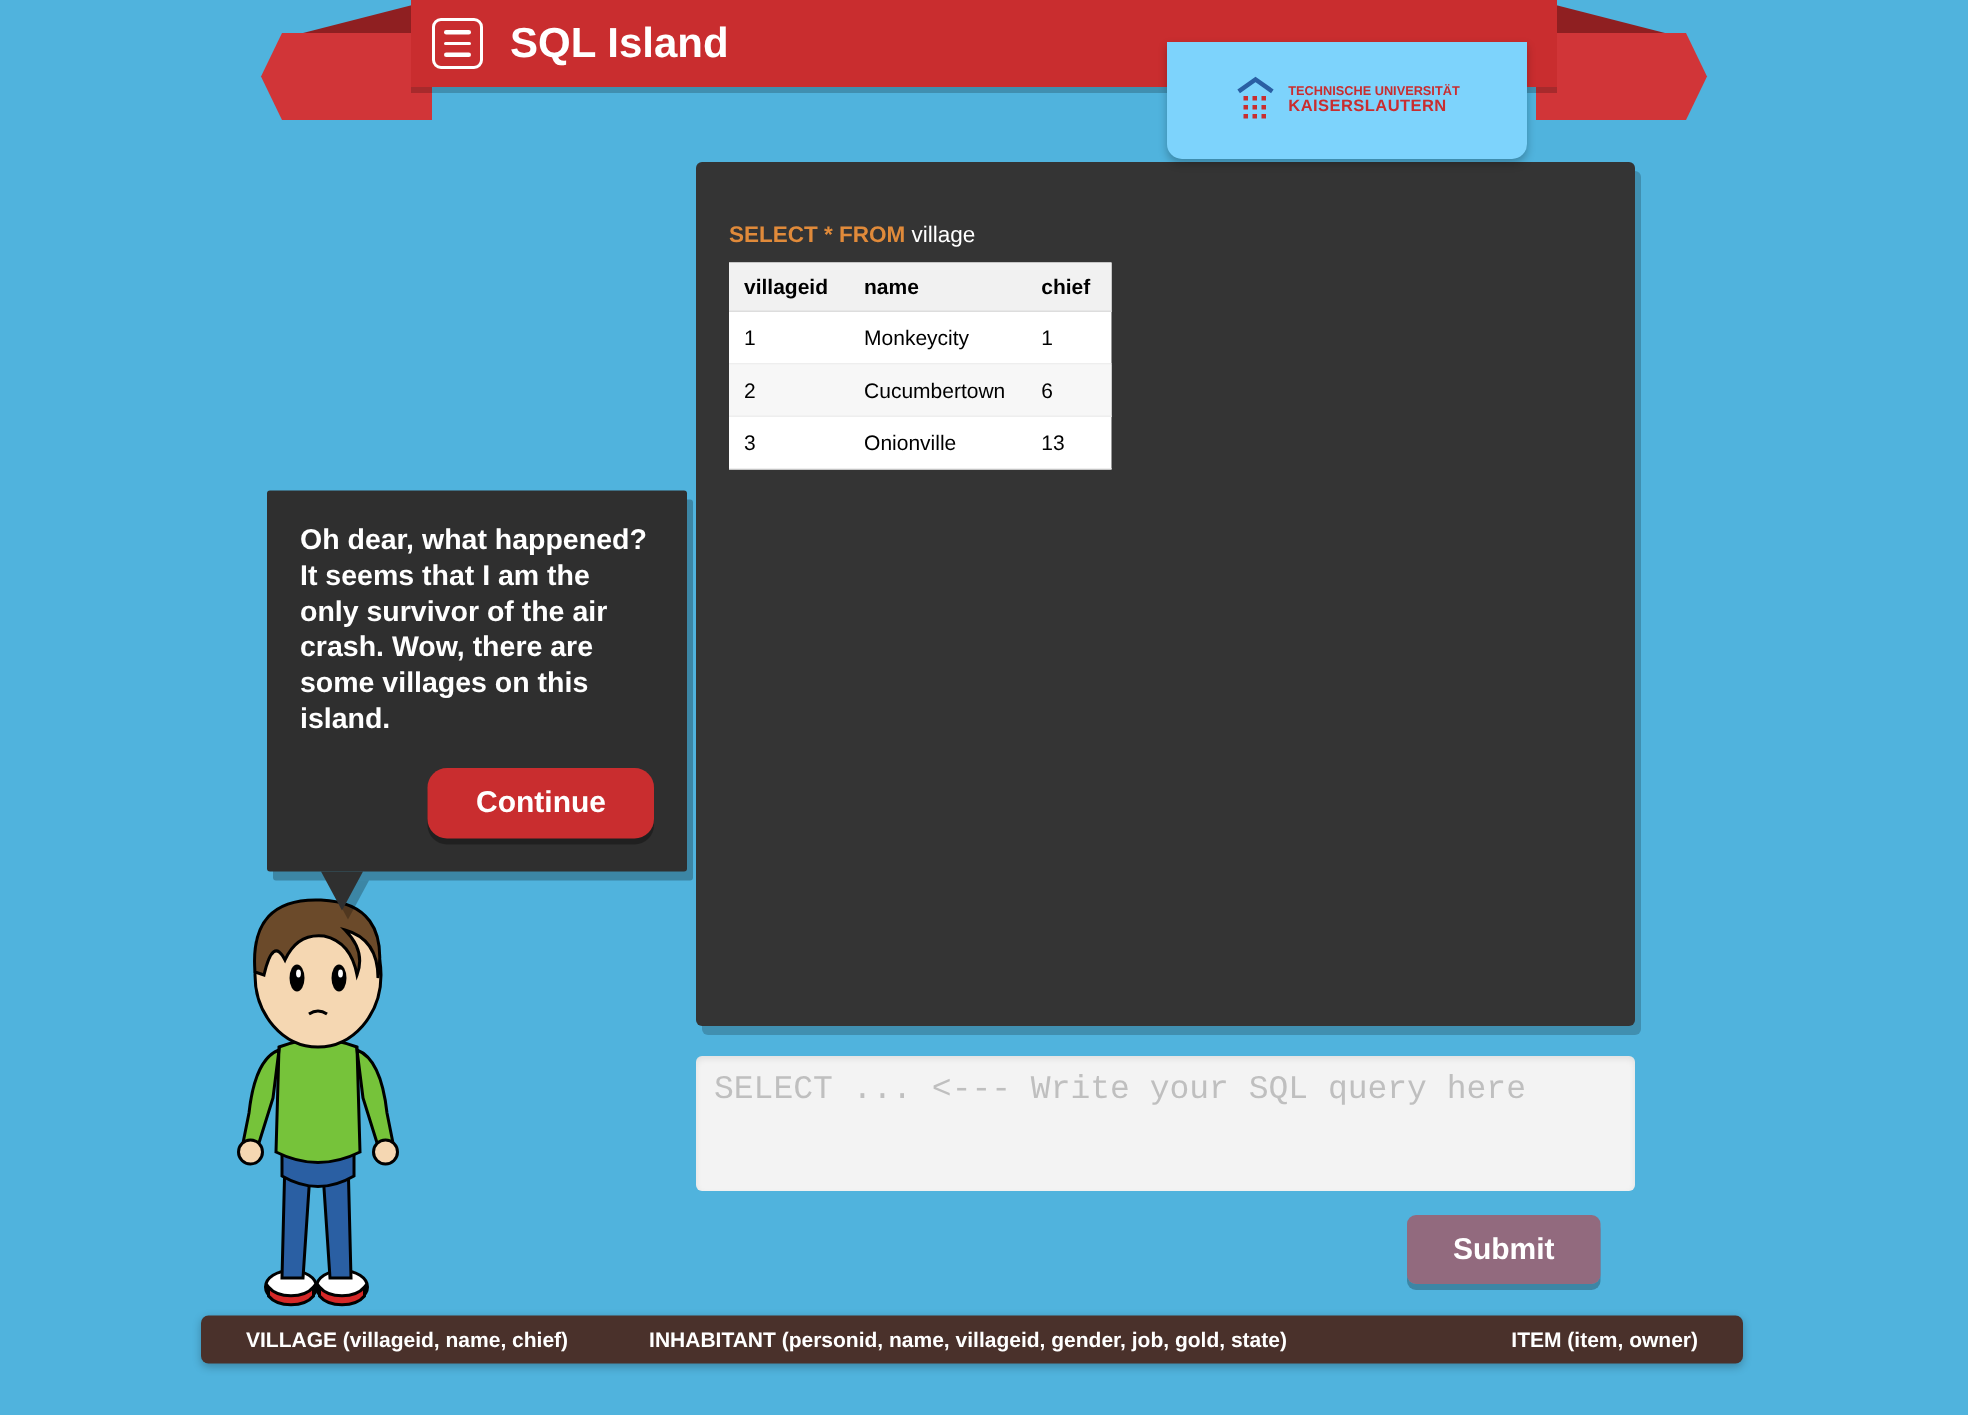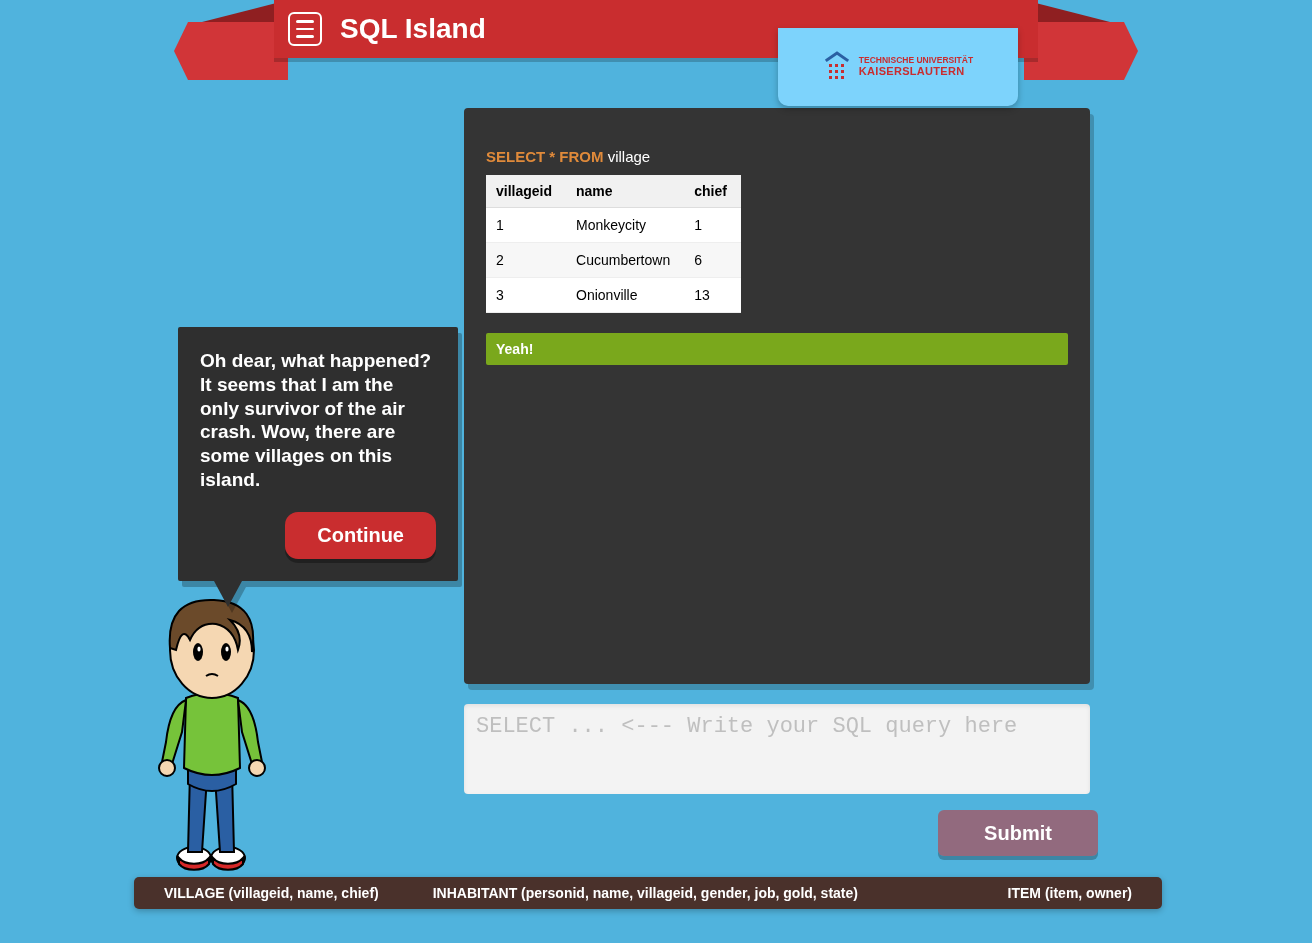--- a/index.html
+++ b/index.html
@@ -233,21 +233,21 @@
     font-size: 22px;
     color: #333;
     resize: none;
     box-shadow: inset 0 2px 4px rgba(0,0,0,0.08);
   }
   .sql-input::placeholder { color: #bfbfbf; }
   .btn-submit {
     position: absolute;
     left: 938px;
     top: 810px;
-    width: 160px;
+    width: 129px;
     height: 46px;
     background: rgba(201,45,47,0.55);
     color: #fff;
     font-size: 20px;
     font-weight: bold;
     border: none;
     border-radius: 6px;
     box-shadow: 0 4px 0 rgba(0,0,0,0.25);
     cursor: pointer;
   }
@@ -366,21 +366,20 @@
         <td>Cucumbertown</td>
         <td>6</td>
       </tr>
       <tr>
         <td>3</td>
         <td>Onionville</td>
         <td>13</td>
       </tr>
     </tbody>
   </table>
-  <div class="success-bar">Yeah!</div>
 </div>
 
 <textarea class="sql-input" placeholder="SELECT ... &lt;--- Write your SQL query here" style=""></textarea>
 <button class="btn-submit">Submit</button>
 
 <div class="schema-bar">
   <span class="schema-item">VILLAGE (villageid, name, chief)</span>
   <span class="schema-item">INHABITANT (personid, name, villageid, gender, job, gold, state)</span>
   <span class="schema-item">ITEM (item, owner)</span>
 </div>

